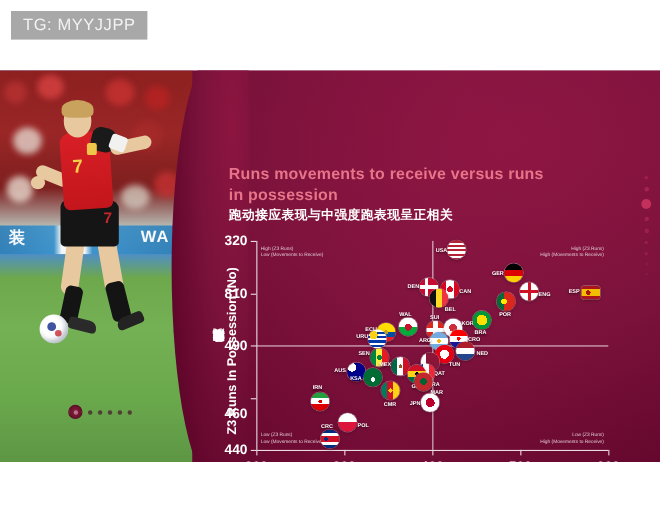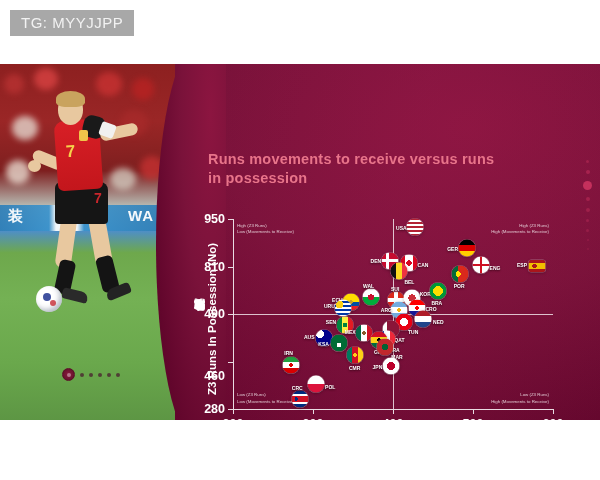--- a/index.html
+++ b/index.html
@@ -260,20 +260,21 @@
     <div class="pager">
       <span class="ballicon"></span>
       <span class="dot"></span>
       <span class="dot"></span>
       <span class="dot"></span>
       <span class="dot"></span>
       <span class="dot"></span>
     </div>
 
     <div class="chart-title">Runs movements to receive versus runs in possession</div>
+    <div class="chart-subtitle">跑动接应表现与中强度跑表现呈正相关</div>
 
     <div class="plot" id="plot">
       <div class="axis-line axis-y"></div>
       <div class="axis-line axis-x"></div>
       <div class="quad-v"></div>
       <div class="quad-h"></div>
 
       <div class="quad-lbl quad-tl">
           <div>High (Z3 Runs)</div>
           <div>Low (Movements to Receive)</div>
@@ -284,29 +285,29 @@
         </div>
       <div class="quad-lbl quad-bl">
           <div>Low (Z3 Runs)</div>
           <div>Low (Movements to Receive)</div>
         </div>
       <div class="quad-lbl quad-br">
           <div>Low (Z3 Runs)</div>
           <div>High (Movements to Receive)</div>
         </div>
     <div class="ytick" style="top: 190px;"></div>
-        <div class="ytick-lbl" style="top: 190px;">280</div>
+        <div class="ytick-lbl" style="top: 190px;">440</div>
         <div class="ytick" style="top: 142.5px;"></div>
         <div class="ytick-lbl" style="top: 142.5px; margin-top: 14px;">460</div>
         <div class="ytick" style="top: 95px;"></div>
         <div class="ytick-lbl" style="top: 95px;">490</div>
         <div class="ytick" style="top: 47.5px;"></div>
         <div class="ytick-lbl" style="top: 47.5px;">810</div>
         <div class="ytick" style="top: 0px;"></div>
-        <div class="ytick-lbl" style="top: 0px;">950</div>
+        <div class="ytick-lbl" style="top: 0px;">320</div>
         <div class="xtick" style="left: 0px;"></div>
         <div class="xtick-lbl" style="left: 0px;">200</div>
         <div class="xtick" style="left: 80px;"></div>
         <div class="xtick-lbl" style="left: 80px;">300</div>
         <div class="xtick" style="left: 160px;"></div>
         <div class="xtick-lbl" style="left: 160px;">400</div>
         <div class="xtick" style="left: 240px;"></div>
         <div class="xtick-lbl" style="left: 240px;">500</div>
         <div class="xtick" style="left: 320px;"></div>
         <div class="xtick-lbl" style="left: 320px;">600</div>

